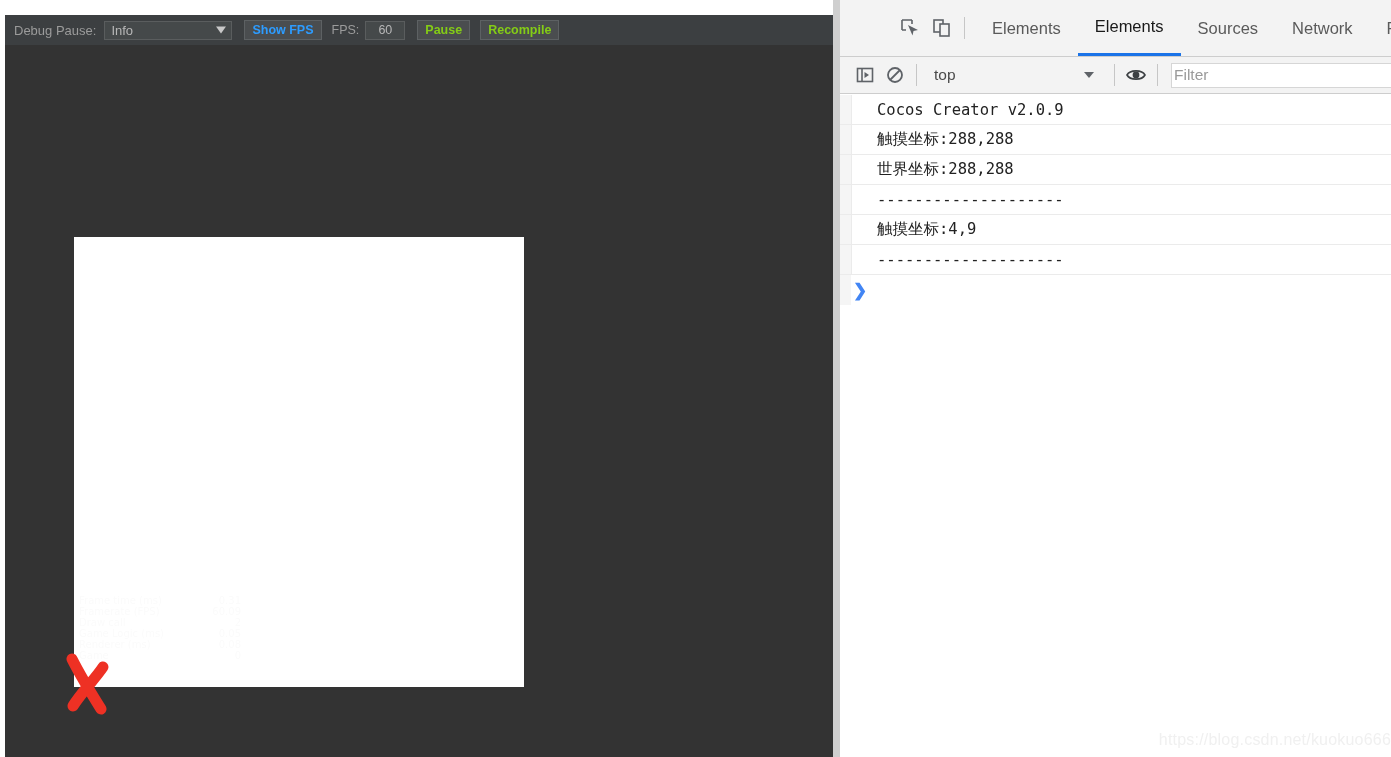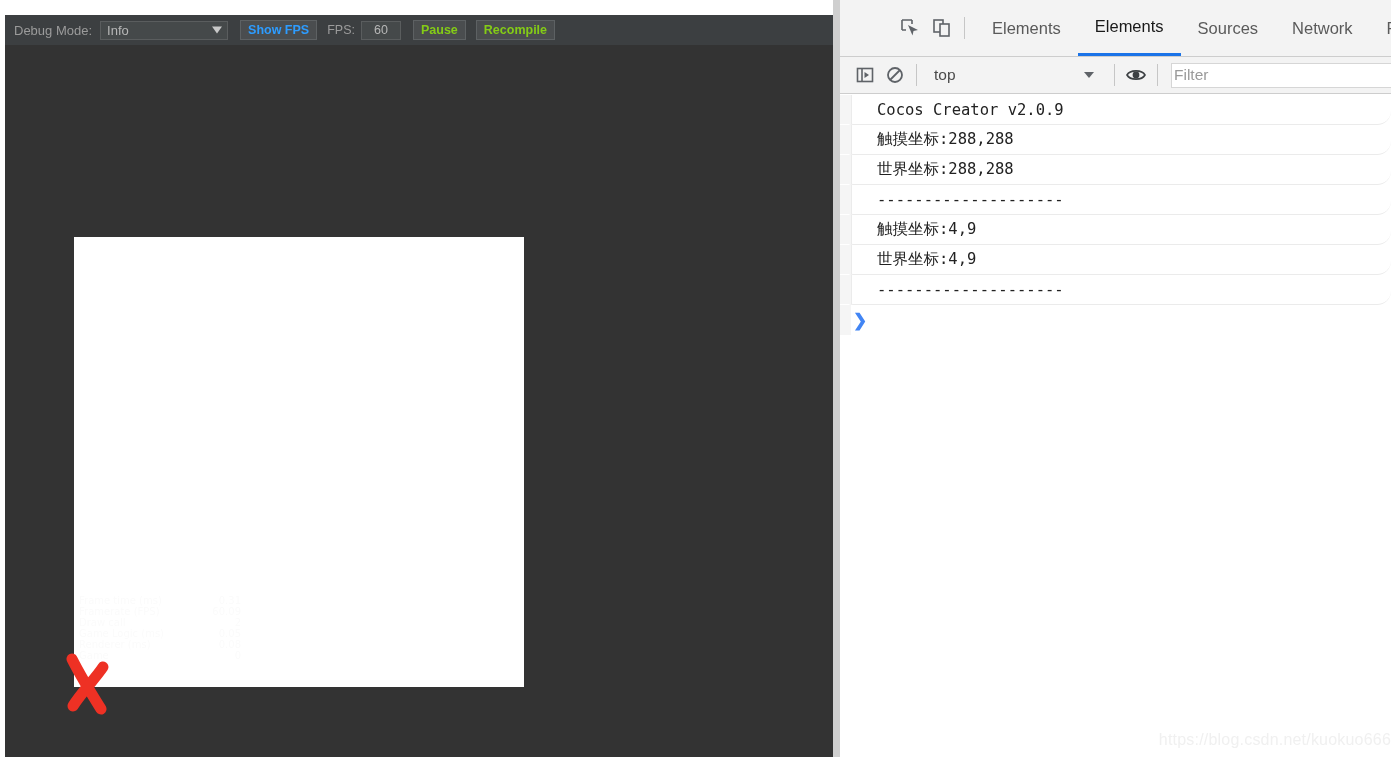--- a/index.html
+++ b/index.html
@@ -283,21 +283,20 @@
     height: 30px;
     border-bottom: 1px solid #ebebeb;
     display: flex;
     align-items: center;
     padding-left: 37px;
     box-sizing: border-box;
     font-family: "DejaVu Sans Mono", "Liberation Mono", monospace;
     font-size: 15.5px;
     color: #222222;
     white-space: pre;
-    border-radius: 14px;
   }
   .msg-row::before {
     content: "";
     position: absolute;
     left: 0; top: 0;
     width: 11px;
     height: 100%;
     background: #f5f5f5;
     border-right: 1px solid #ebebeb;
   }
@@ -335,21 +334,21 @@
   }
 </style>
 </head>
 <body>
 
 <div id="root">
 
   <div class="preview-pane">
 
     <div class="preview-toolbar">
-      <span class="tb-label">Debug Mode:</span>
+      <span class="tb-label">Debug Pause:</span>
 
       <div class="tb-select">
         <span class="sel-value">Info</span>
         <span class="caret"></span>
       </div>
 
       <div class="tb-btn accent">Show FPS</div>
 
       <span class="tb-fps-label">FPS:</span>
 
@@ -465,21 +464,20 @@
         <span class="ph">Filter</span>
       </div>
     </div>
 
     <div class="dt-console">
       <div class="msg-row">Cocos Creator v2.0.9</div>
       <div class="msg-row">触摸坐标:288,288</div>
       <div class="msg-row">世界坐标:288,288</div>
       <div class="msg-row">--------------------</div>
       <div class="msg-row">触摸坐标:4,9</div>
-      <div class="msg-row">世界坐标:4,9</div>
       <div class="msg-row">--------------------</div>
       <div class="prompt-row">
         <span class="prompt-caret">❯</span>
       </div>
     </div>
 
     <div class="watermark">https://blog.csdn.net/kuokuo666</div>
   </div>
 
 </div>

